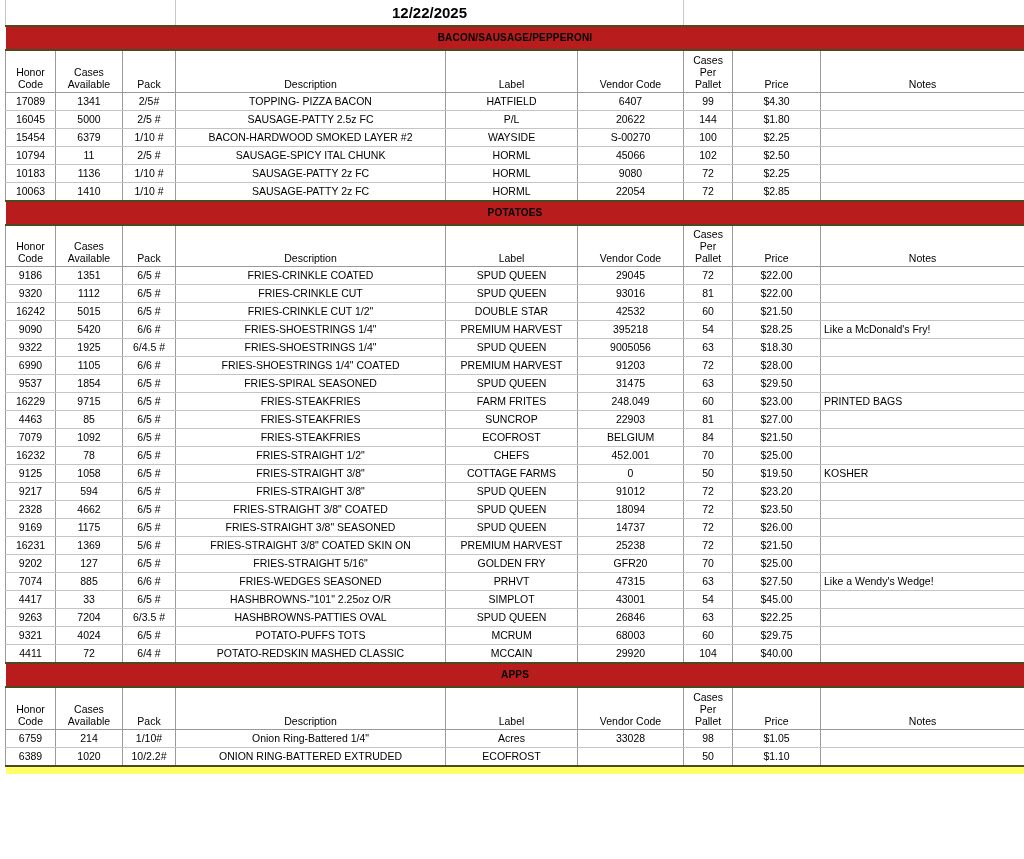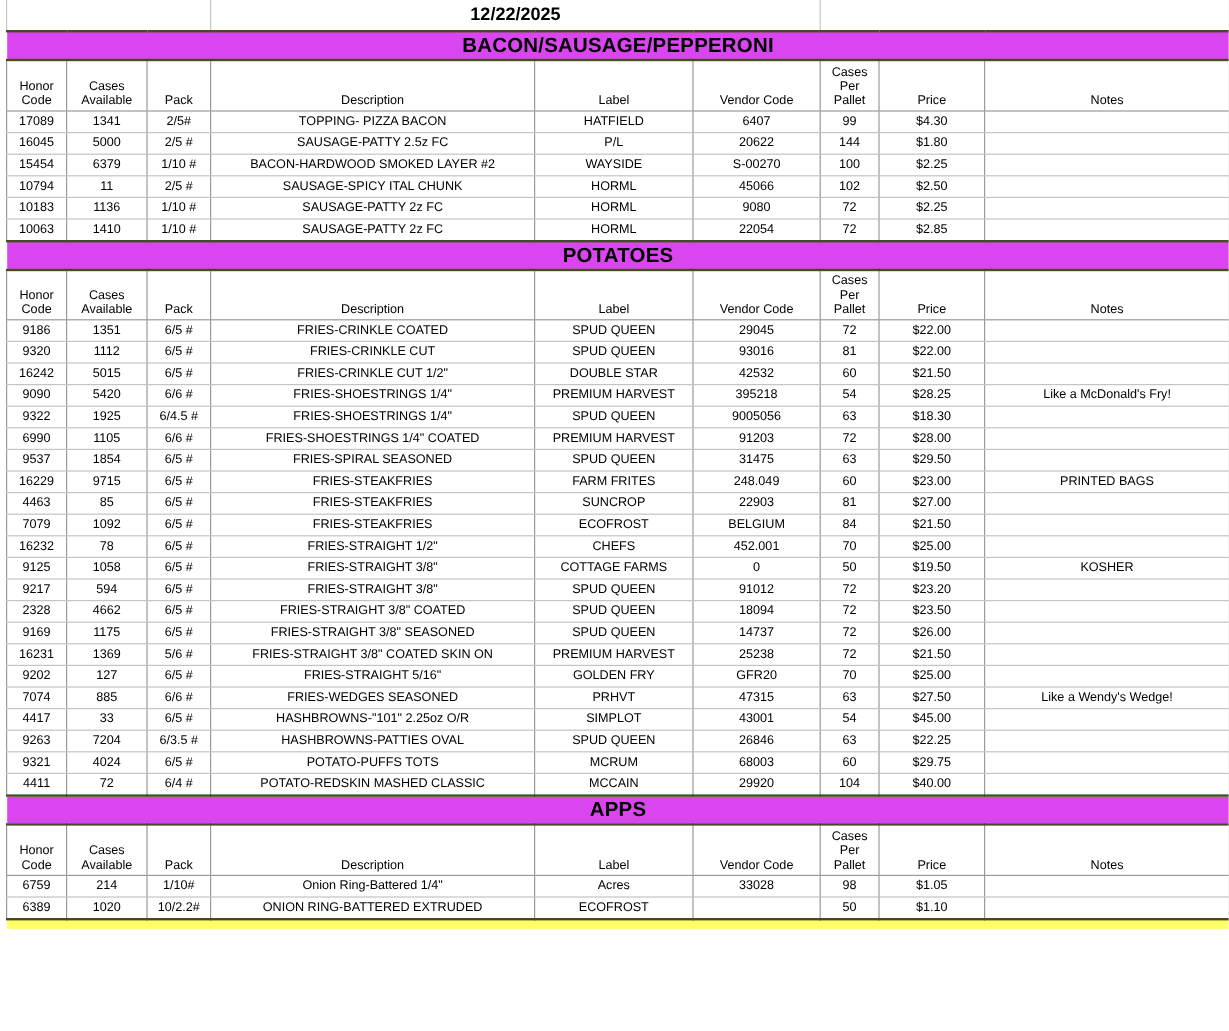--- a/index.html
+++ b/index.html
@@ -55,23 +55,23 @@
     font-size: 15px;
     text-align: center;
     background: #ffffff;
   }
   tr.date-row td.edge {
     border-left: 1px solid #c8c8c8;
     border-right: 1px solid #c8c8c8;
   }
 
   tr.section-row td {
-    background: #d946ef;
+    background: #b91c1c;
     font-weight: bold;
-    font-size: 17px;
+    font-size: 10px;
     height: 22px;
     line-height: 22px;
     text-align: center;
     border-top: 2px solid #4a4a20;
     border-bottom: 2px solid #4a4a20;
     border-left: none;
     border-right: none;
     letter-spacing: 0.2px;
   }
 
@@ -92,21 +92,21 @@
   td.desc-cell {
     text-align: left;
     padding-left: 4px;
   }
   tr.data-row td {
     border-top: 1px solid #c4c4c4;
     border-bottom: 1px solid #c4c4c4;
     border-left: 1px solid #9a9a9a;
     border-right: 1px solid #9a9a9a;
   }
-  tr.data-row td.notes-cell { text-align: center; }
+  tr.data-row td.notes-cell { text-align: left; }
 
   tr.bottom-strip td {
     background: #ffff66;
     height: 8px;
     border-top: 2px solid #4a4a20;
     border-bottom: none;
     border-left: none;
     border-right: none;
     padding: 0;
   }

